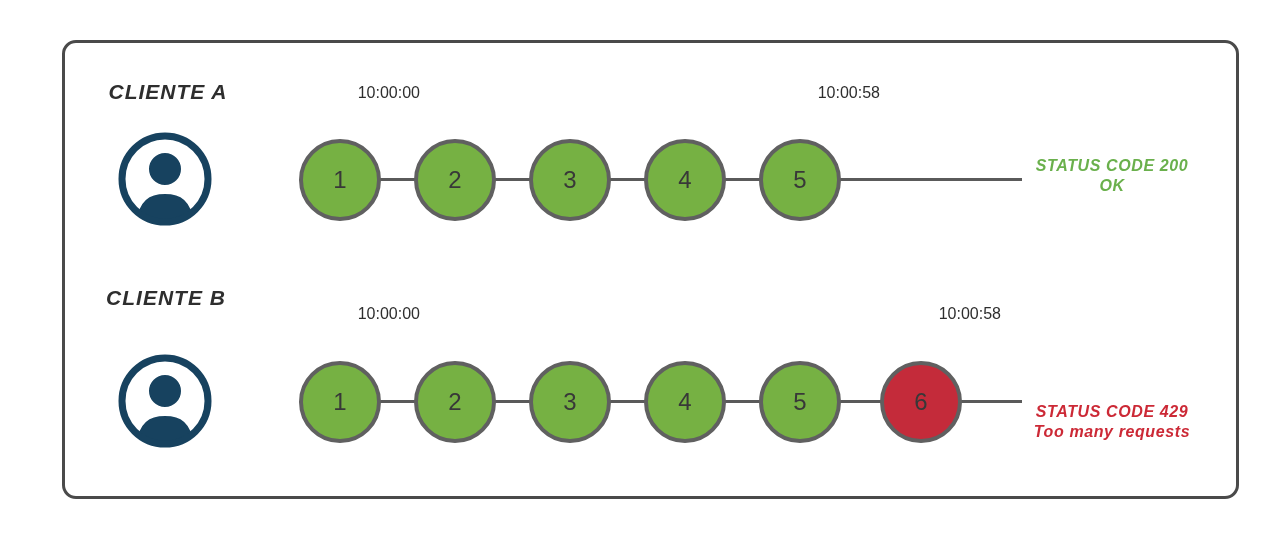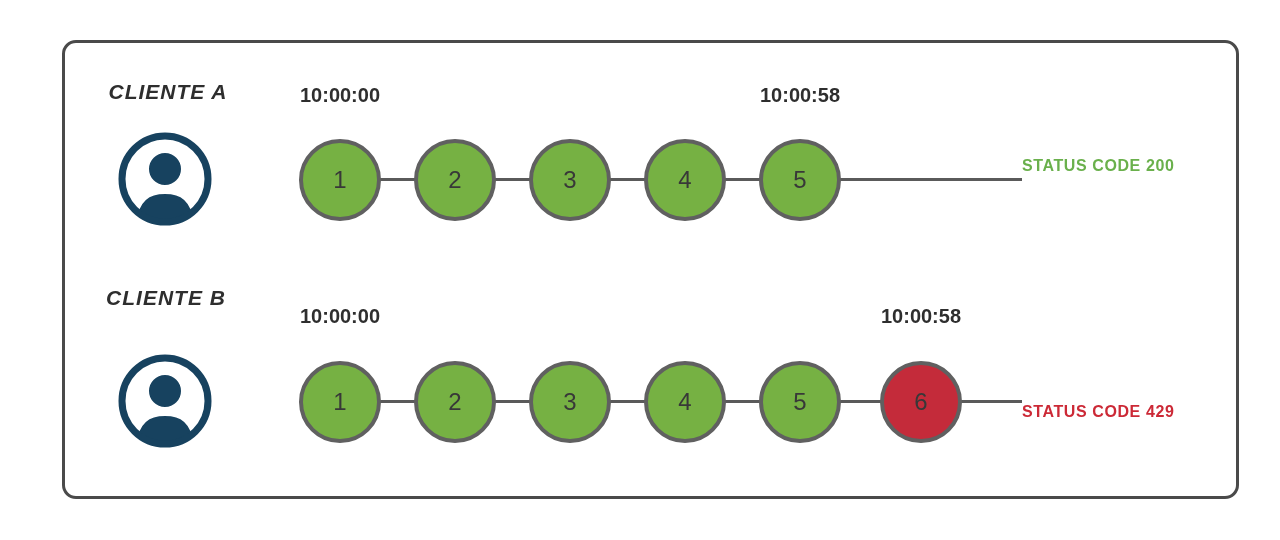--- a/index.html
+++ b/index.html
@@ -33,23 +33,23 @@
     position: absolute;
     width: 96px; height: 96px;
   }
   .avatar svg { width: 96px; height: 96px; display: block; }
   .av-fill { fill: var(--navy, #17425f); }
   .av-ring { stroke: var(--navy, #17425f); }
 
   .timestamp {
     position: absolute;
     width: 160px;
-    text-align: center;
-    font-size: 20px;
-    font-weight: bold;
+    text-align: right;
+    font-size: 16px;
+    font-weight: normal;
     color: var(--text_dark, #2e2e2e);
   }
 
   .tl-line {
     position: absolute;
     height: 3px;
     background: var(--line_gray, #5a5a5a);
   }
 
   .req-circle {
@@ -62,23 +62,24 @@
     align-items: center;
     justify-content: center;
     font-size: 24px;
     color: #383838;
   }
   .req-circle.error { background: var(--red, #c42b3a); }
 
   .status-text {
     position: absolute;
     width: 180px;
-    text-align: left;
+    text-align: center;
     font-size: 16px;
     font-weight: bold;
+    font-style: italic;
     line-height: 20px;
     letter-spacing: 0.6px;
   }
   .status-text.ok    { color: var(--status_green, #6ab04c); }
   .status-text.error { color: var(--status_red, #cc2936); }
 
   
   .rowA .client-label { left: 88px;  top: 80px; }
   .rowA .avatar       { left: 117px; top: 131px; }
   .rowA .tl-line      { left: 340px; top: 178px; width: 682px; }
@@ -136,20 +137,21 @@
     <div class="tl-line"></div>
 
     <div class="req-circle c1">1</div>
     <div class="req-circle c2">2</div>
     <div class="req-circle c3">3</div>
     <div class="req-circle c4">4</div>
     <div class="req-circle c5">5</div>
 
     <div class="status-text ok">
       <div>STATUS CODE 200</div>
+      <div>OK</div>
     </div>
   </div>
 
   <div class="rowB">
     <div class="client-label">CLIENTE B</div>
 
     <div class="avatar">
       <svg viewBox="0 0 96 96">
         <defs>
             <clipPath id="avclip-b">
@@ -171,16 +173,17 @@
 
     <div class="req-circle c1">1</div>
     <div class="req-circle c2">2</div>
     <div class="req-circle c3">3</div>
     <div class="req-circle c4">4</div>
     <div class="req-circle c5">5</div>
     <div class="req-circle c6 error">6</div>
 
     <div class="status-text error">
       <div>STATUS CODE 429</div>
+      <div>Too many requests</div>
     </div>
   </div>
 
 </div>
 
 </body></html>

